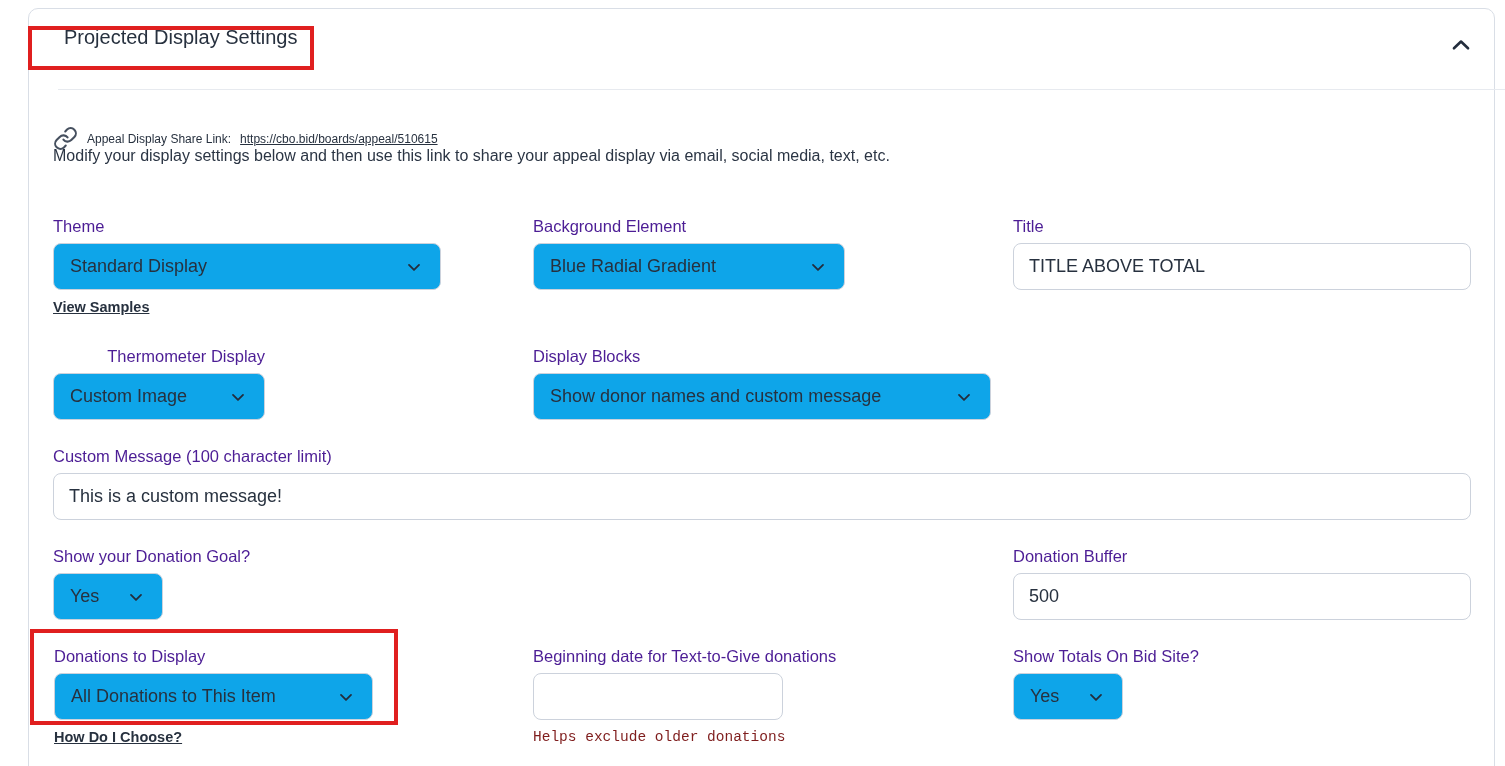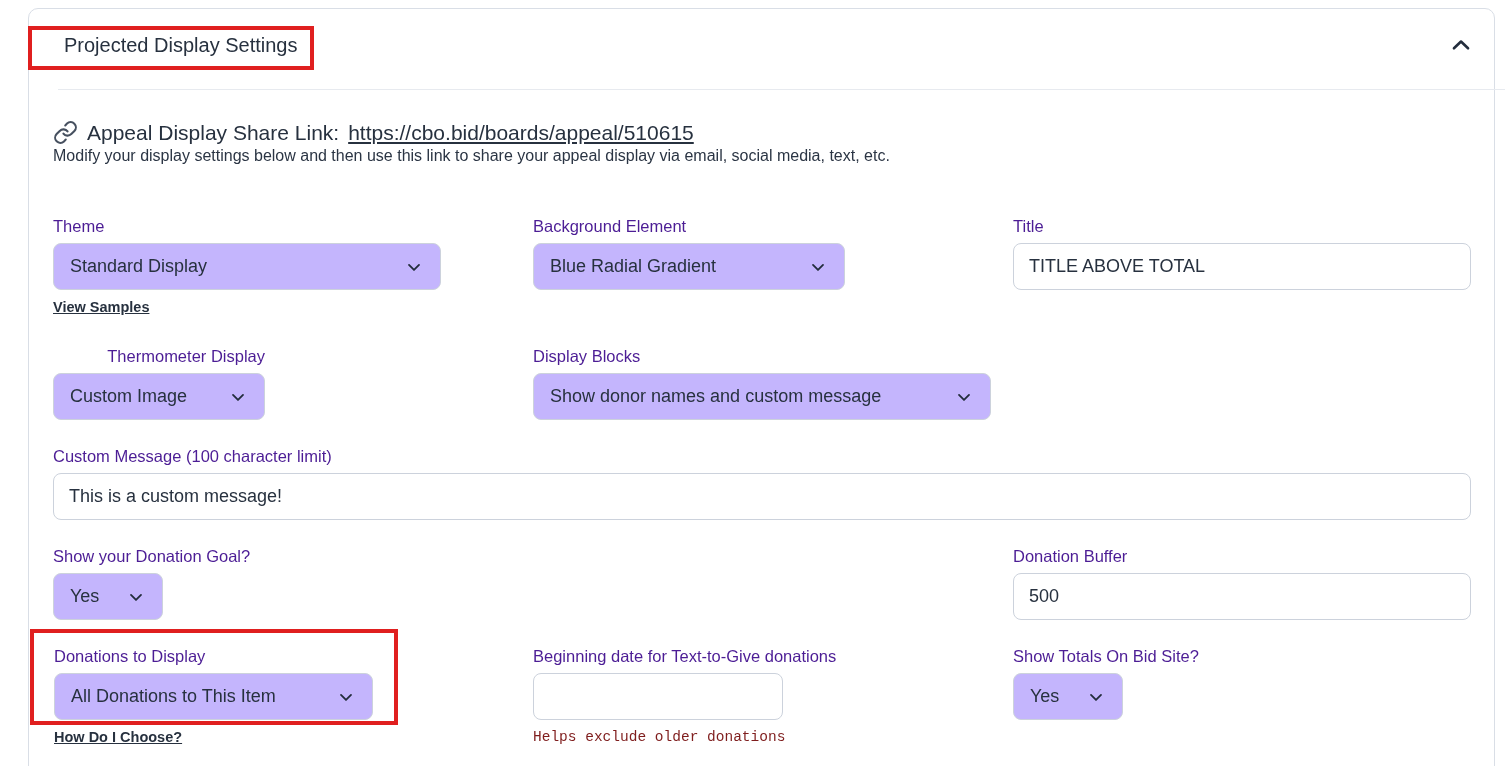--- a/index.html
+++ b/index.html
@@ -11,51 +11,51 @@
   .card {
     position:absolute; left:28px; top:8px; width:1467px; height:885px;
     background:#fff; border:1px solid #d9dee6; border-radius:10px;
   }
   .panel-divider {
     position:absolute; left:29px; top:80px; width:1465px; height:1px;
     background:#e7eaef;
   }
 
   .panel-title {
-    position:absolute; left:64px; top:32px; font-size:20px; font-weight:400;
+    position:absolute; left:64px; top:24px; font-size:20px; font-weight:400;
     color:#27313f; line-height:26px; white-space:nowrap;
   }
   .collapse-btn {
     position:absolute; left:1444px; top:30px; width:34px; height:30px;
     background:transparent; border:none; cursor:pointer;
     display:flex; align-items:center; justify-content:center;
   }
 
   .red-box { position:absolute; border:4px solid #e01f1f; background:transparent; z-index:3; pointer-events:none; }
   .red-box-title { left:28px; top:26px; width:286px; height:44px; }
   .red-box-donations { left:30px; top:629px; width:368px; height:96px; }
 
   .share-row {
-    position:absolute; left:53px; top:120px; display:flex; align-items:center;
-    gap:9px; font-size:21px; white-space:nowrap;
+    position:absolute; left:53px; top:126px; display:flex; align-items:center;
+    gap:9px; font-size:12px; white-space:nowrap;
   }
   .share-row .lbl { color:#27313f; }
   .share-row a { color:#27313f; text-decoration:underline; }
   .share-desc {
     position:absolute; left:53px; top:147px; font-size:16px; color:#2b3544;
     white-space:nowrap;
   }
 
   .fld { position:absolute; }
   .fld-label {
     display:block; font-size:16.5px; font-weight:400; color:#4c1d95;
     line-height:20px; margin-bottom:7px; white-space:nowrap;
   }
   .select-box {
-    height:47px; border:1px solid #ccd2dc; border-radius:8px; background:#c4b5fd;
+    height:47px; border:1px solid #ccd2dc; border-radius:8px; background:#0ea5e9;
     display:flex; align-items:center; justify-content:space-between;
     padding:0 16px 0 16px; cursor:pointer; overflow:hidden;
   }
   .select-box .val {
     font-size:18px; color:#27313f; white-space:nowrap; overflow:hidden;
   }
   .select-box .chev { flex:0 0 auto; margin-left:10px; display:flex; align-items:center; }
   .text-input {
     height:47px; border:1px solid #ccd2dc; border-radius:8px; background:#fff;
     padding:0 15px; font-size:18px; color:#27313f; width:100%;

